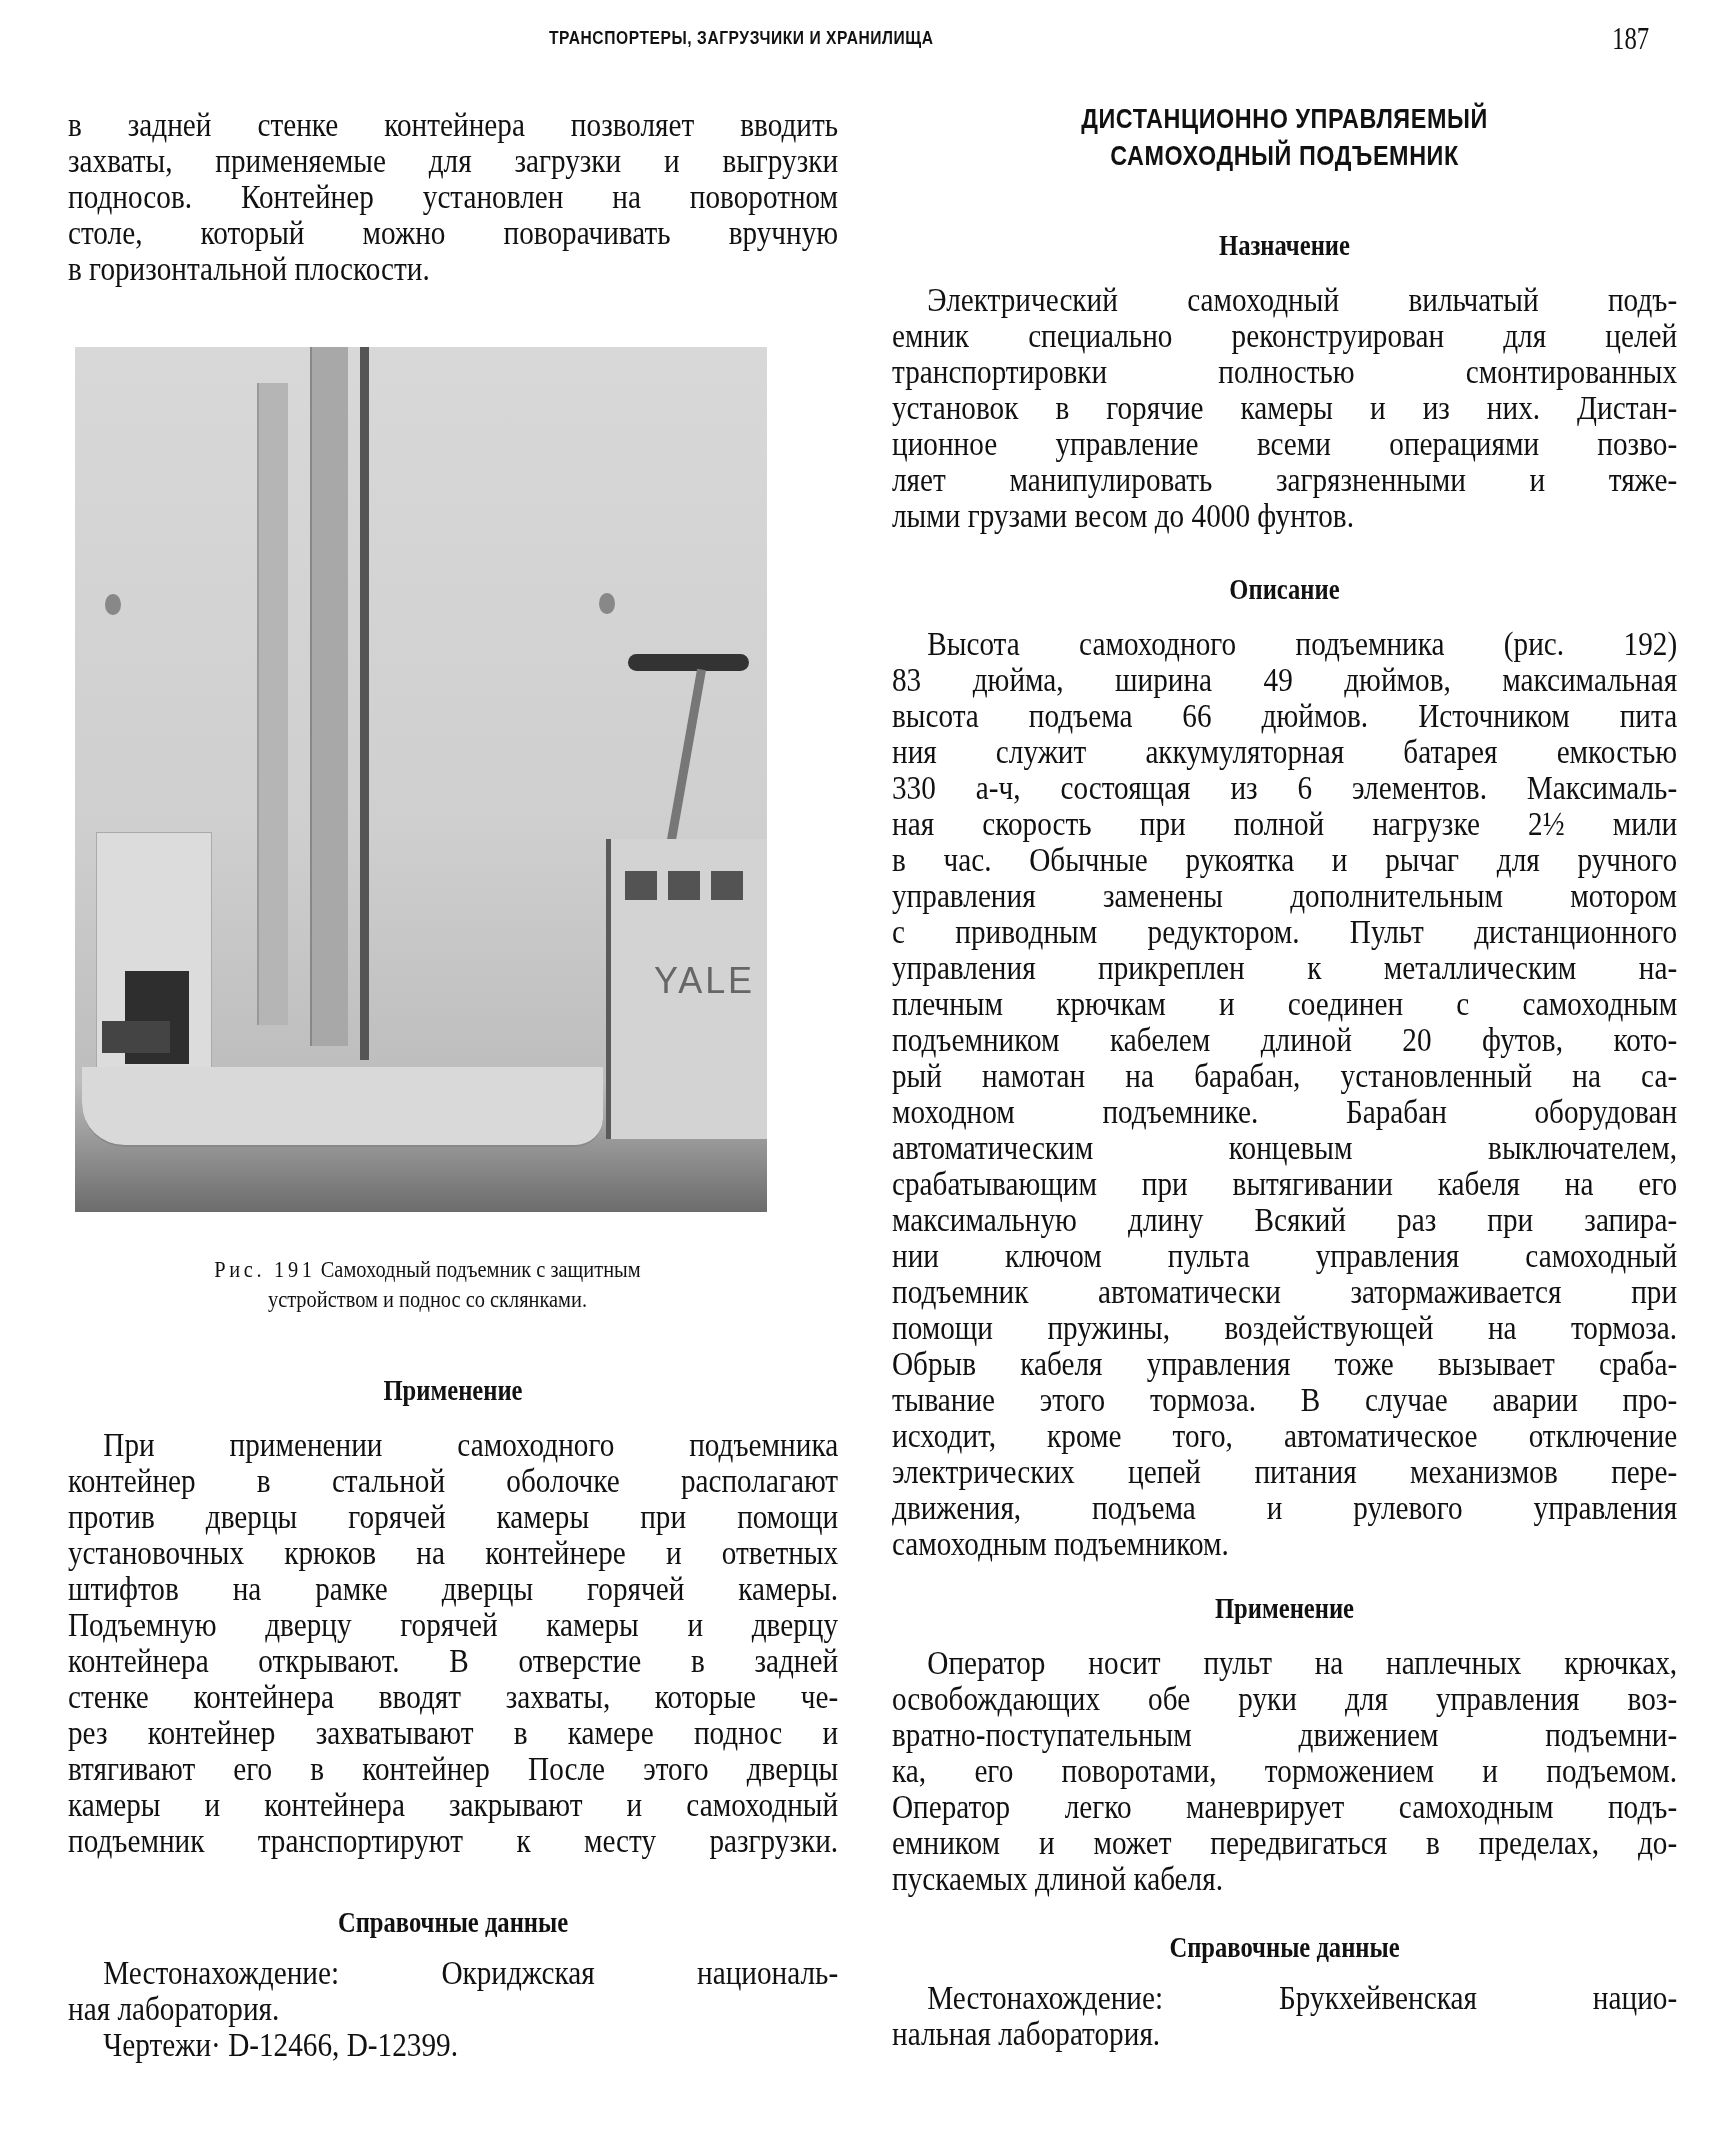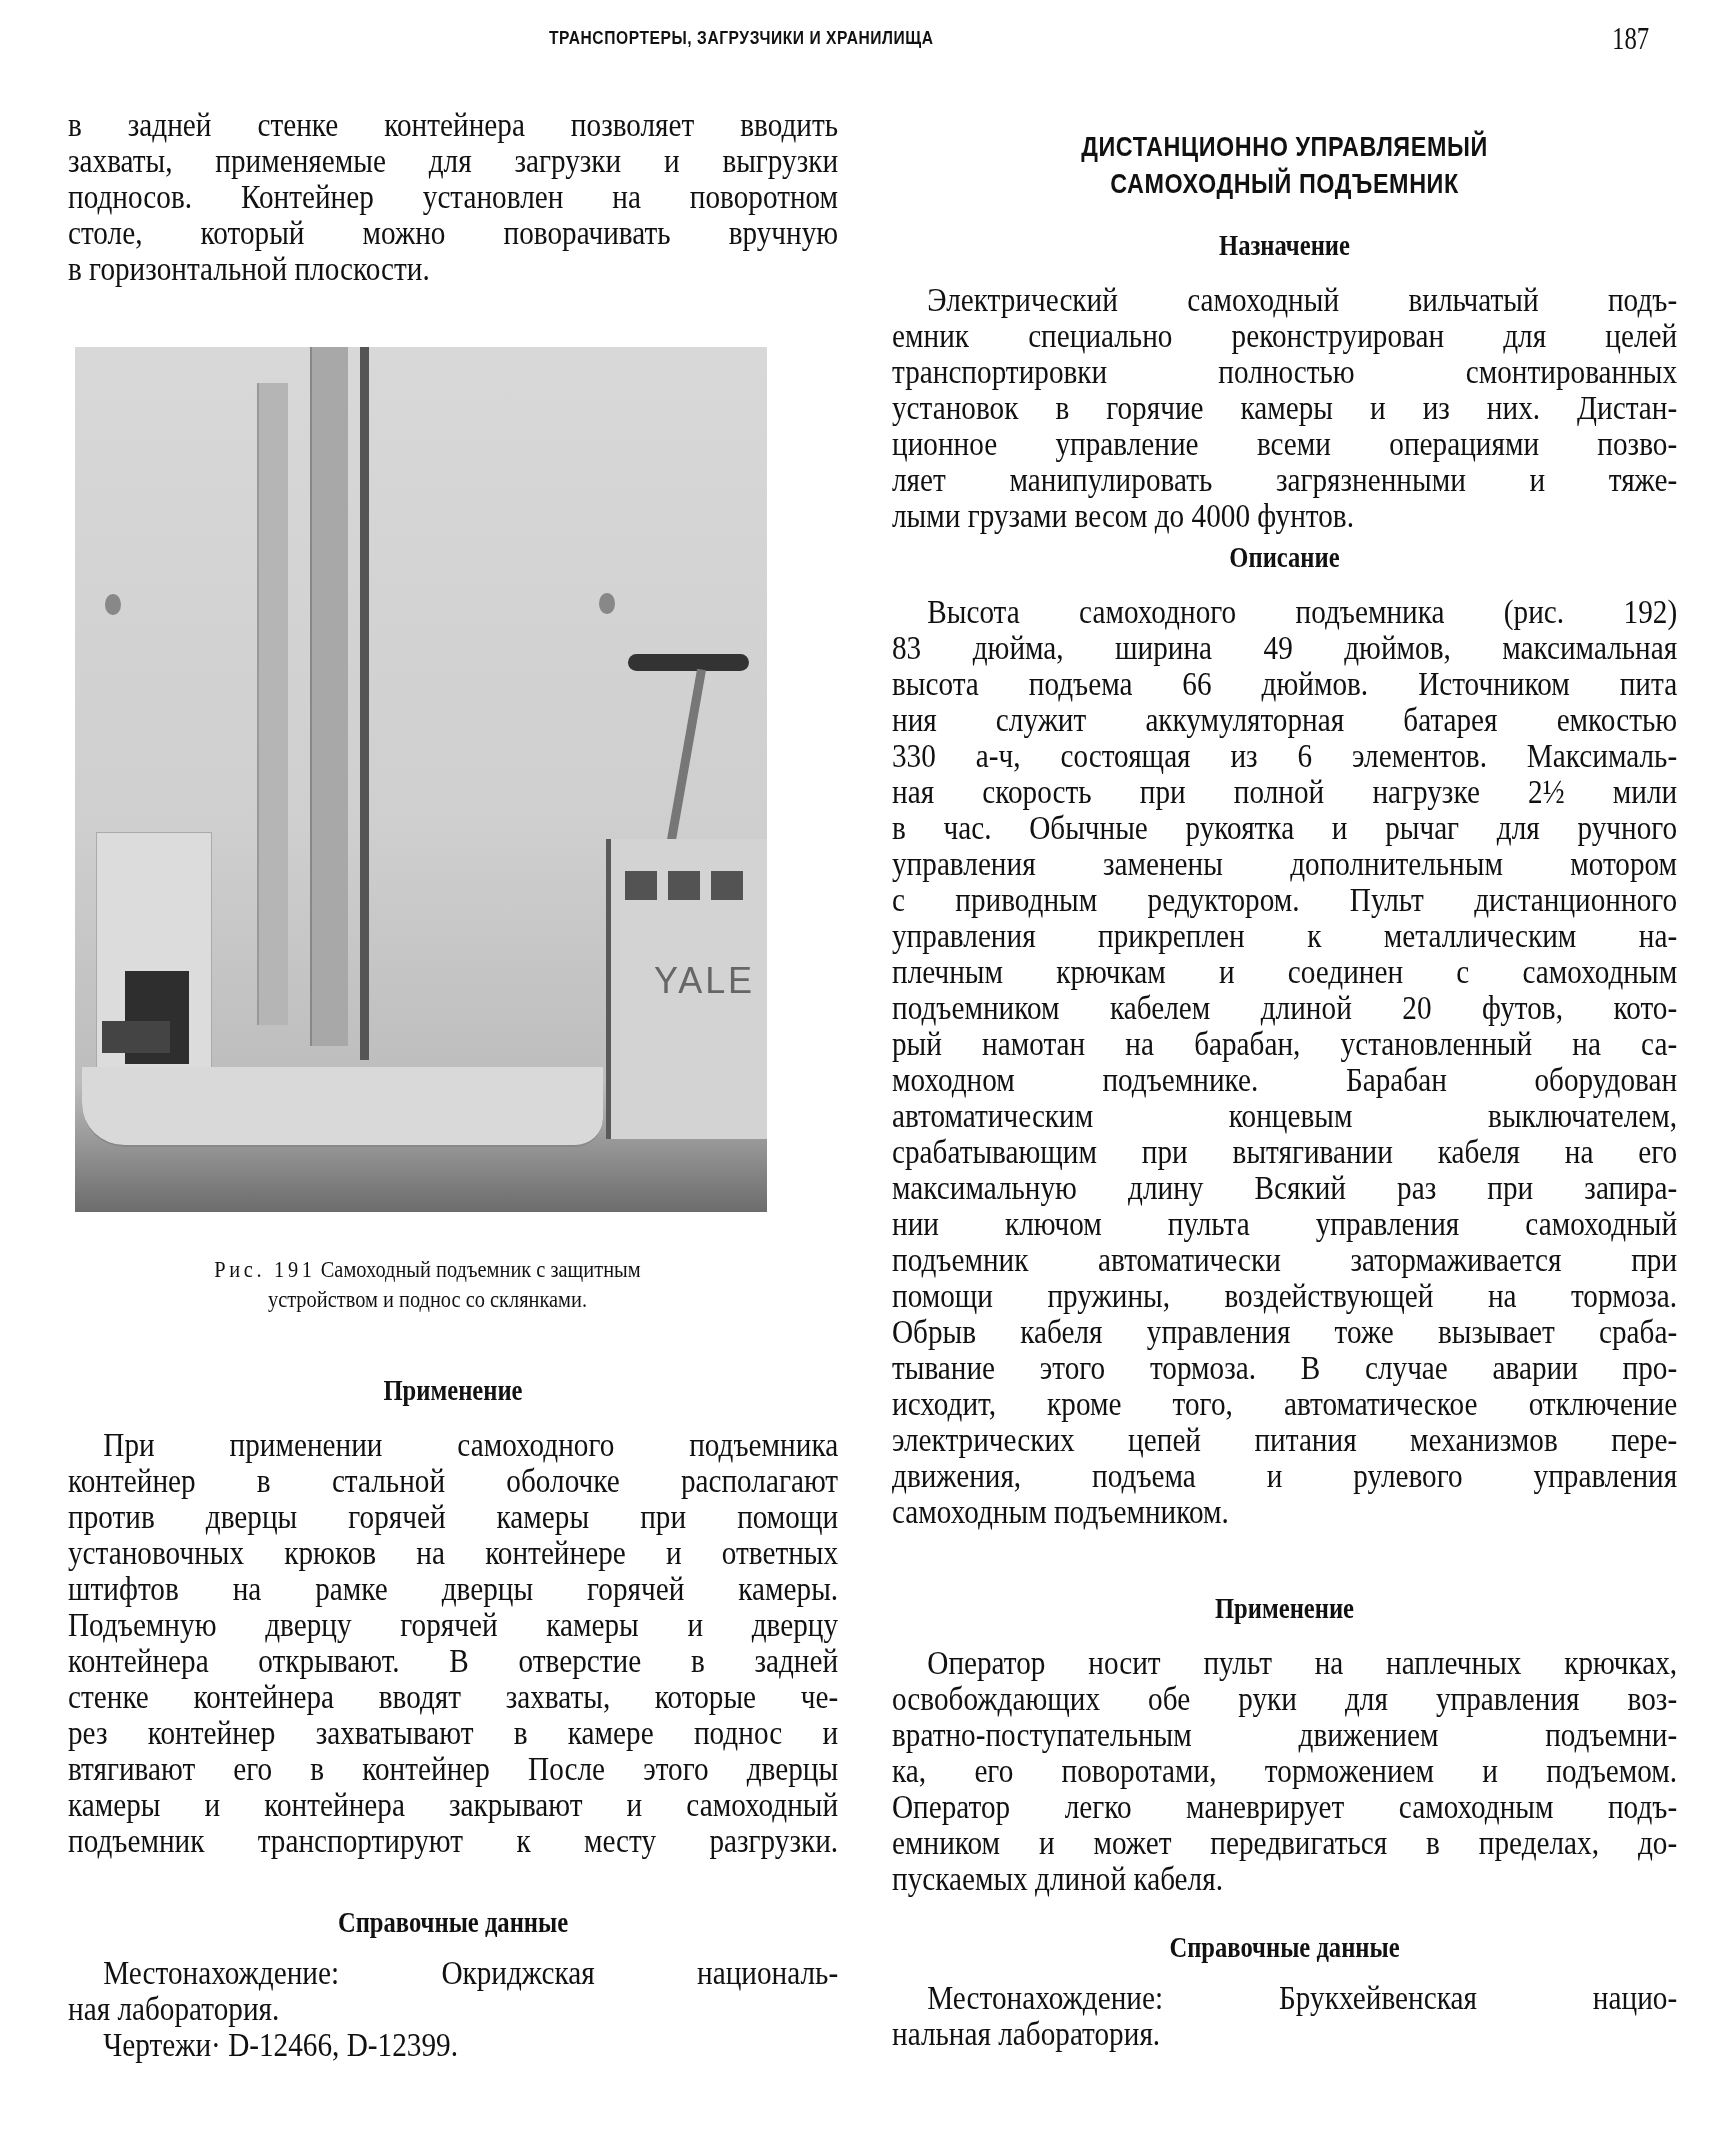--- a/index.html
+++ b/index.html
@@ -122,39 +122,39 @@
 
 <div class="col col-left" style="top:1905px;">
   <h3 class="heading">Справочные данные</h3>
   <p class="para" style="margin-top:15.7px;">
     <span class="line indent">Местонахождение: Окриджская националь-</span>
     <span class="line last">ная лаборатория.</span>
     <span class="line indent last">Чертежи· D-12466, D-12399.</span>
   </p>
 </div>
 
-<div class="col col-right" style="top:128px;">
+<div class="col col-right" style="top:100px;">
   <div class="title-heading">ДИСТАНЦИОННО УПРАВЛЯЕМЫЙ</div>
   <div class="title-heading">САМОХОДНЫЙ ПОДЪЕМНИК</div>
 </div>
 
 <div class="col col-right" style="top:228px;">
   <h3 class="heading">Назначение</h3>
   <p class="para" style="margin-top:20px;">
     <span class="line indent">Электрический самоходный вильчатый подъ-</span>
     <span class="line">емник специально реконструирован для целей</span>
     <span class="line">транспортировки полностью смонтированных</span>
     <span class="line">установок в горячие камеры и из них. Дистан-</span>
     <span class="line">ционное управление всеми операциями позво-</span>
     <span class="line">ляет манипулировать загрязненными и тяже-</span>
     <span class="line last">лыми грузами весом до 4000 фунтов.</span>
   </p>
 </div>
 
-<div class="col col-right" style="top:540px;">
+<div class="col col-right" style="top:572px;">
   <h3 class="heading">Описание</h3>
   <p class="para" style="margin-top:20px;">
     <span class="line indent">Высота самоходного подъемника (рис. 192)</span>
     <span class="line">83 дюйма, ширина 49 дюймов, максимальная</span>
     <span class="line">высота подъема 66 дюймов. Источником пита</span>
     <span class="line">ния служит аккумуляторная батарея емкостью</span>
     <span class="line">330 а-ч, состоящая из 6 элементов. Максималь-</span>
     <span class="line">ная скорость при полной нагрузке 2½ мили</span>
     <span class="line">в час. Обычные рукоятка и рычаг для ручного</span>
     <span class="line">управления заменены дополнительным мотором</span>

